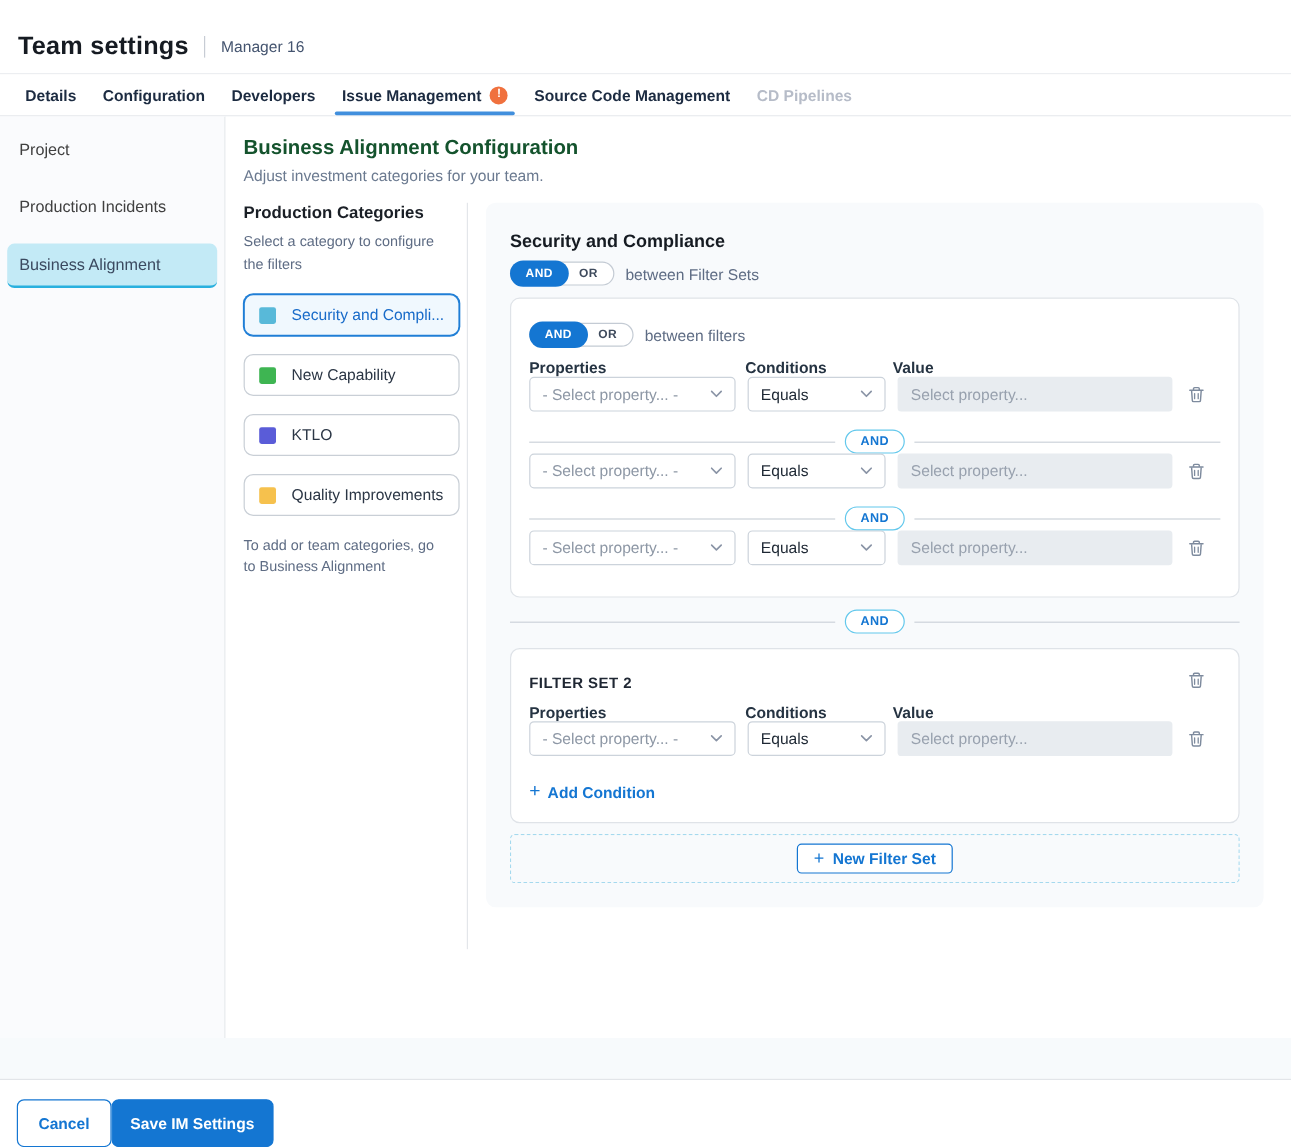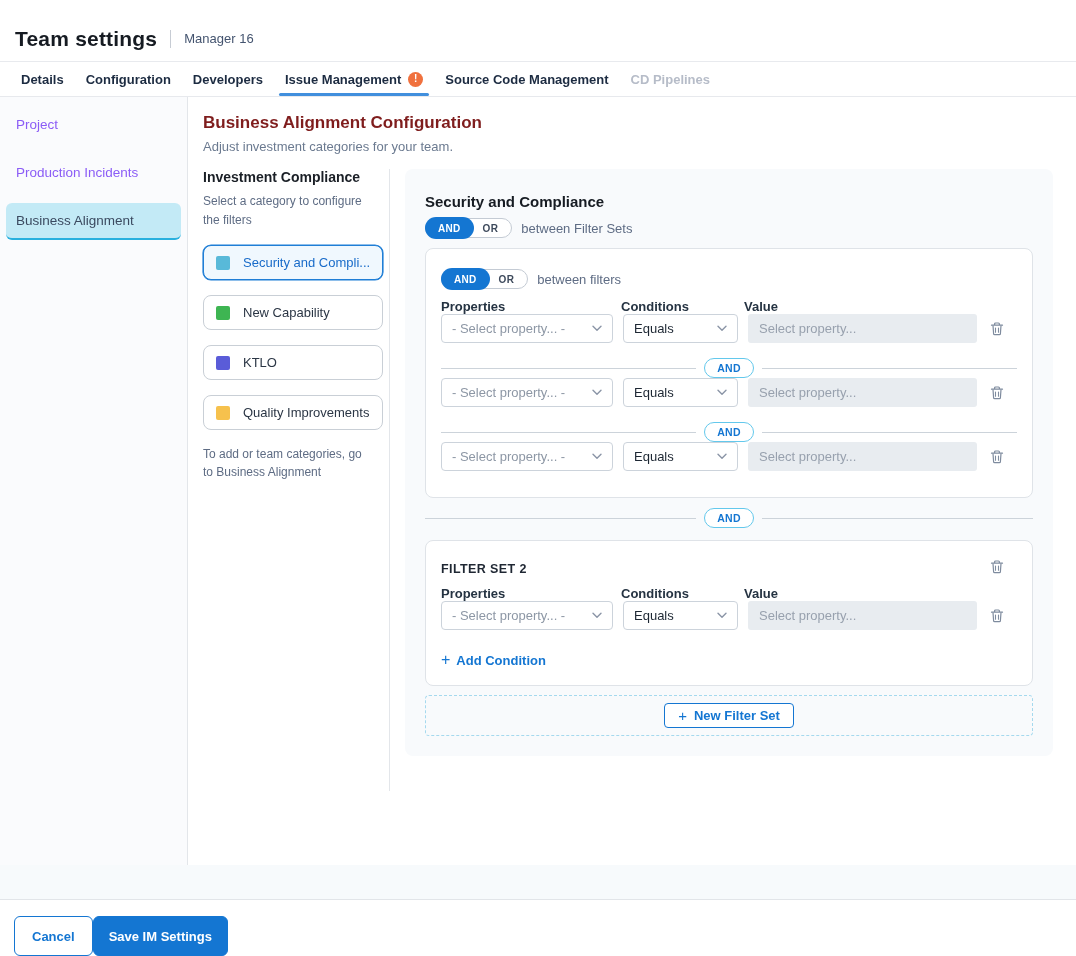--- a/index.html
+++ b/index.html
@@ -15,25 +15,25 @@
   
   .tabs { height:35px; background:#fff; border-bottom:1px solid #e7e9ed; display:flex; align-items:stretch; gap:22px; padding-left:21px; }
   .tab { position:relative; display:flex; align-items:center; gap:7px; font-size:13px; font-weight:700; color:#1c2b41; cursor:pointer; }
   .tab.active::after { content:""; position:absolute; left:-6px; right:-6px; bottom:0; height:3px; border-radius:2px; background:#418fdd; }
   .tab.disabled { color:#b6bcc8; cursor:default; }
   .warn { width:15px; height:15px; border-radius:50%; background:#f0713e; color:#fff; font-size:10px; font-weight:700; display:flex; align-items:center; justify-content:center; line-height:1; }
 
   
   .body { height:768px; display:flex; overflow:hidden; }
   .sidebar { width:188px; flex:0 0 188px; background:#fafbfd; border-right:1px solid #e3e6ea; padding:10px 6px 0 6px; }
-  .side-item { padding:10px 10px; margin-bottom:13px; font-size:13.5px; color:#8b5cf6; border-radius:6px; cursor:pointer; }
+  .side-item { padding:10px 10px; margin-bottom:13px; font-size:13.5px; color:#404040; border-radius:6px; cursor:pointer; }
   .side-item.selected { background:#c3eaf6; border-bottom:2px solid #29b0de; color:#3b4a60; }
 
   .content { flex:1; padding:16px 24px 0 15px; background:#fff; }
-  .content > h2 { font-size:17px; font-weight:700; color:#7f1d1d; }
+  .content > h2 { font-size:17px; font-weight:700; color:#14532d; }
   .content > .sub { font-size:13px; color:#6b7a90; margin-top:6px; }
 
   .cols { display:flex; margin-top:15px; align-items:stretch; }
   .cats { width:187px; flex:0 0 187px; border-right:1px solid #e3e6ea; padding-right:6px; }
   .cats h3 { font-size:14px; font-weight:700; color:#1a1f26; }
   .cats .csub { font-size:12px; color:#5e6c84; line-height:1.55; margin:7px 0 16px; width:166px; }
   .cat-btn { width:180px; display:flex; align-items:center; gap:13px; padding:0 12px; height:35px; border:1px solid #c9cfd6; border-radius:8px; background:#fff; font-size:13px; color:#2b3645; margin-bottom:15px; cursor:pointer; text-align:left; white-space:nowrap; overflow:hidden; }
   .cat-btn.selected { border-color:#1f7ed6; box-shadow:0 0 0 .6px #1f7ed6; background:#f0f8fe; color:#186bc9; }
   .swatch { width:14px; height:14px; border-radius:2px; flex:0 0 14px; }
   .cats .foot { font-size:12px; color:#5e6c84; line-height:1.5; margin-top:2px; width:170px; }
@@ -135,21 +135,21 @@
       <div class="side-item">Production Incidents</div>
       <div class="side-item selected">Business Alignment</div>
     </div>
 
     <div class="content">
       <h2>Business Alignment Configuration</h2>
       <div class="sub">Adjust investment categories for your team.</div>
 
       <div class="cols">
         <div class="cats">
-          <h3>Investment Compliance</h3>
+          <h3>Production Categories</h3>
           <div class="csub">Select a category to configure the filters</div>
 
           <button class="cat-btn selected">
             <span class="swatch" style="background-color: rgb(88, 185, 217);"></span>
             <span>Security and Compli...</span>
           </button>
           <button class="cat-btn">
             <span class="swatch" style="background-color: rgb(62, 181, 82);"></span>
             <span>New Capability</span>
           </button>

